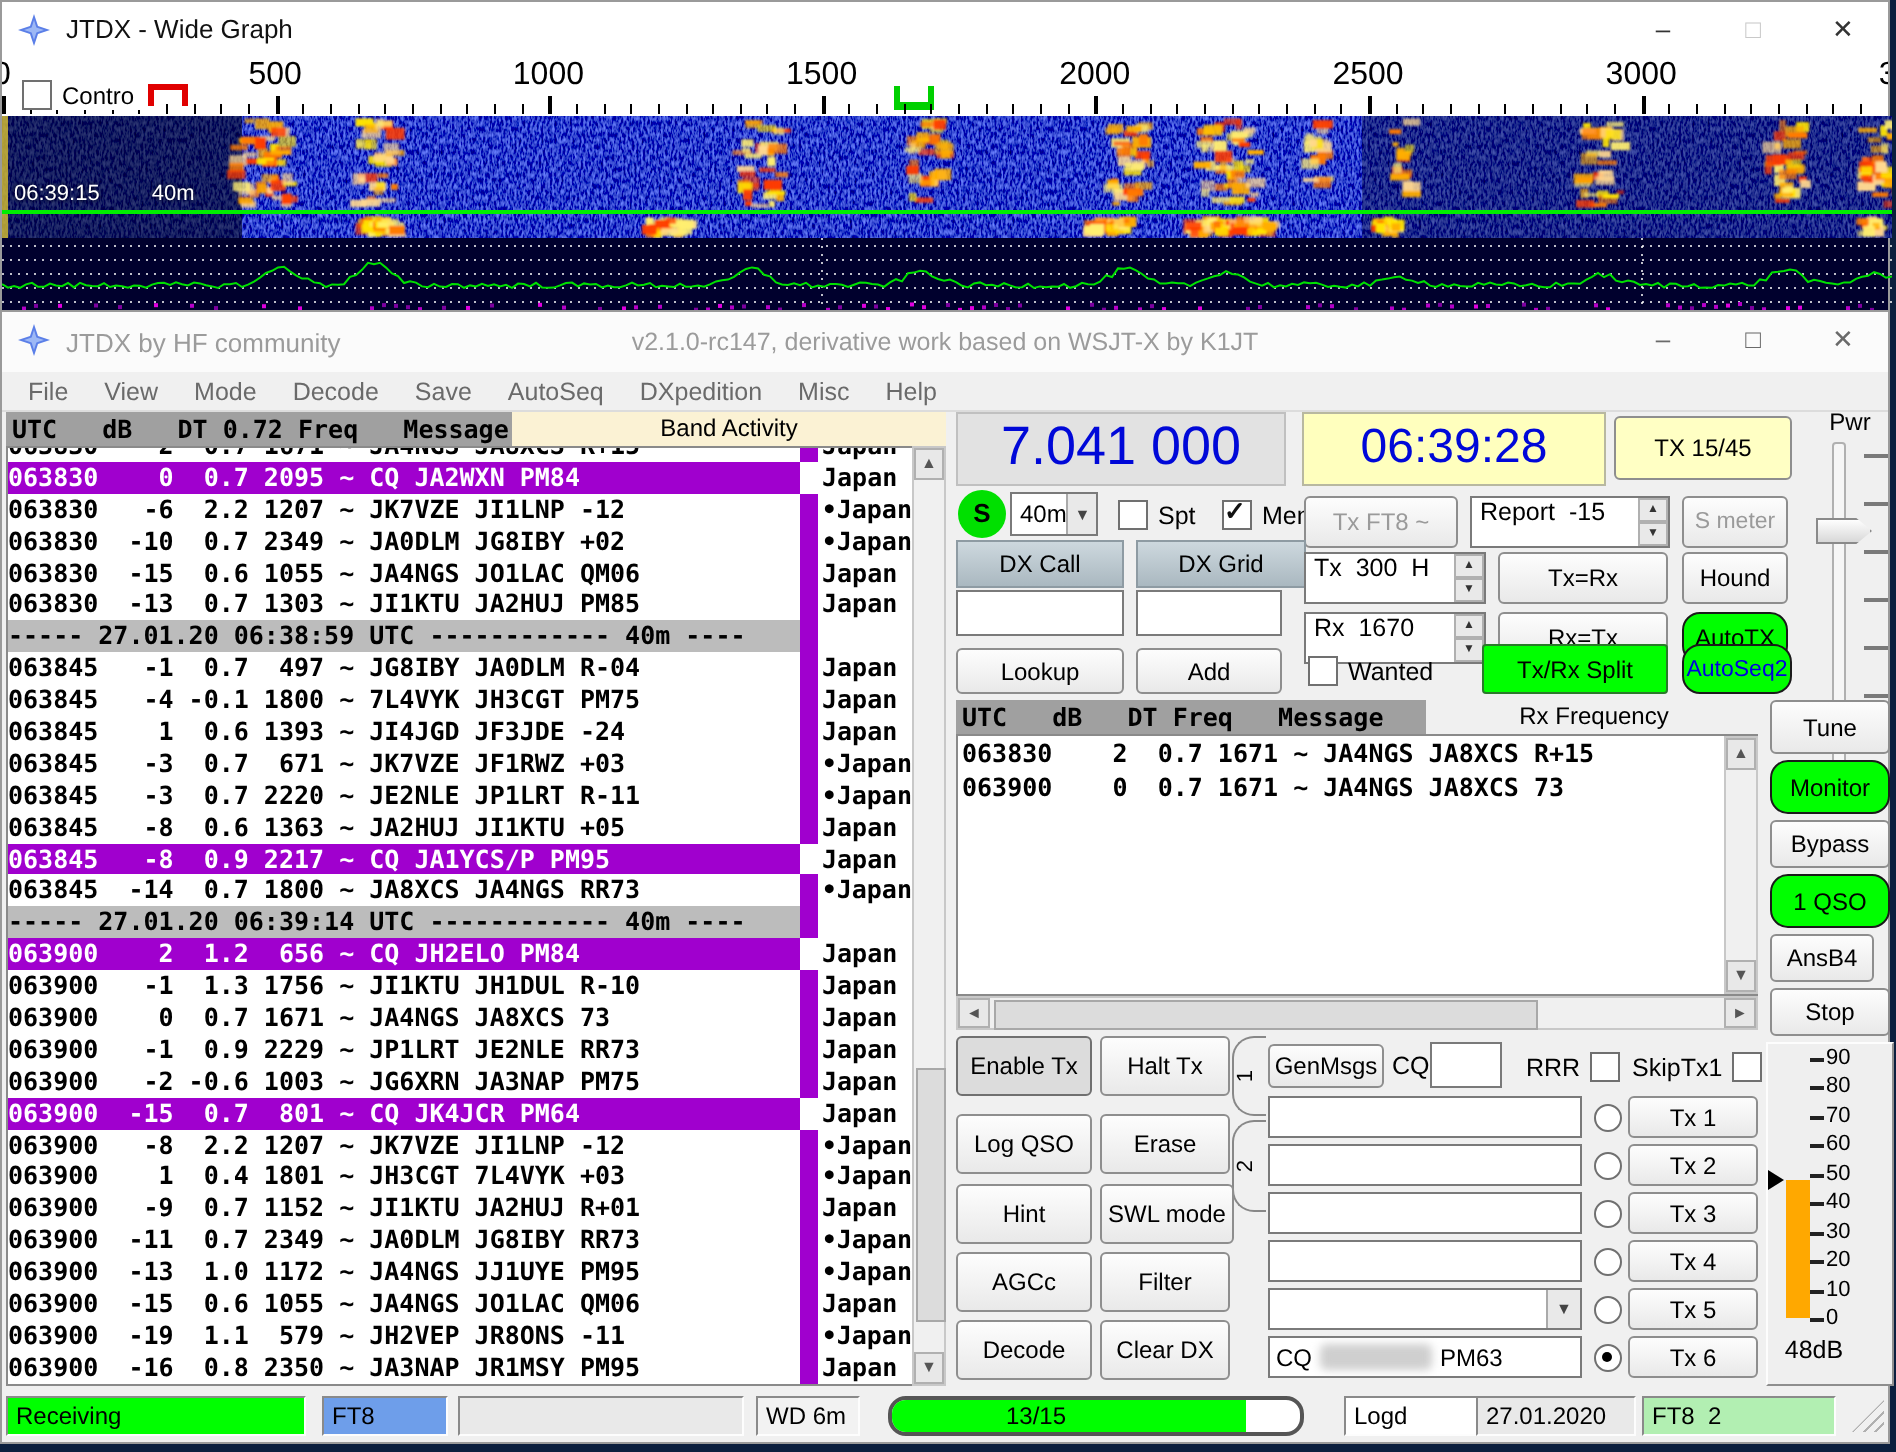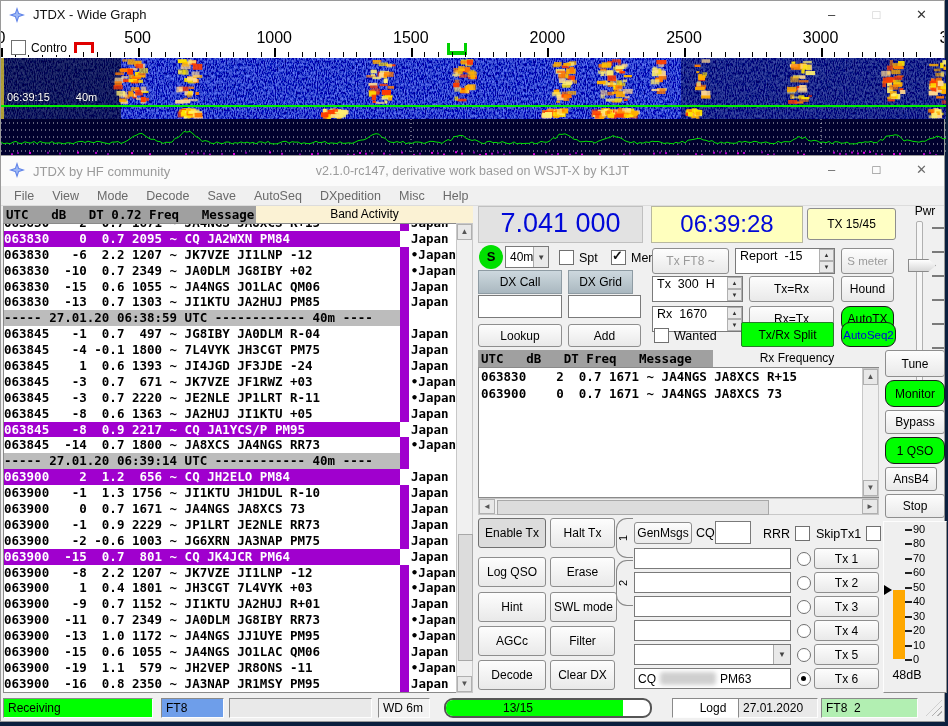--- a/index.html
+++ b/index.html
@@ -97,21 +97,21 @@
   
   #statusbar{position:absolute;left:0;top:540px;width:100%;height:24px;background:#f0f0f0;}
   .st{position:absolute;top:2px;height:20px;border:1px solid;border-color:#8a8a8a #fdfdfd #fdfdfd #8a8a8a;box-sizing:border-box;font-size:12px;line-height:18px;padding-left:4px;}
   #st-recv{left:2px;width:150px;background:#00ff00;}
   #st-mode{left:160px;width:63px;background:#6e9eea;}
   #st-blank{left:228px;width:143px;background:#e9e9e9;}
   #st-wd{left:377px;width:52px;background:#f2f2f2;}
   #st-prog{left:443px;width:208px;background:#fff;border:2px solid #555;border-radius:9px;overflow:hidden;padding:0;}
   #st-prog .fill{position:absolute;left:0;top:0;bottom:0;background:#00ff00;}
   #st-prog .ptxt{position:absolute;left:0;right:60px;text-align:center;line-height:16px;font-size:12px;}
-  #st-logd{left:671px;width:78px;background:#fff;text-align:center;}
+  #st-logd{left:671px;width:78px;background:#fff;}
   #st-date{left:737px;width:80px;background:#e9e9e9;}
   #st-mode2{left:820px;width:97px;background:#b2efb2;}
   #grip{position:absolute;right:2px;top:4px;width:16px;height:16px;background:
     repeating-linear-gradient(135deg,transparent 0 3px,#b0b0b0 3px 4px);clip-path:polygon(100% 0,100% 100%,0 100%);}
 </style>
 </head>
 <body>
 
 <div class="win" id="widegraph">
   <div class="titlebar1">
@@ -1108,21 +1108,21 @@
   <div class="spin" style="left:734px;top:92px;width:100px;height:26px">
     <span class="txt" id="report-txt">Report  -15</span>
     <span class="arrows">
         <div>▲</div>
         <div>▼</div>
       </span>
   </div>
   <div class="btn dis" style="left:840px;top:92px;width:53px;height:26px;font-size:11.5px">S meter</div>
 
   <div class="hdrbox" style="left:477px;top:114px;width:84px;height:24px">DX Call</div>
-  <div class="hdrbox" style="left:567px;top:114px;width:65px;height:24px">DX Grid</div>
+  <div class="hdrbox" style="left:567px;top:114px;width:85px;height:24px">DX Grid</div>
   <div class="inputbox" style="left:477px;top:139px;width:84px;height:23px"></div>
   <div class="inputbox" style="left:567px;top:139px;width:73px;height:23px"></div>
 
   <div class="spin" style="left:651px;top:120px;width:91px;height:26px">
     <span class="txt" id="txoff-txt">Tx  300  H</span>
     <span class="arrows">
         <div>▲</div>
         <div>▼</div>
       </span>
   </div>

